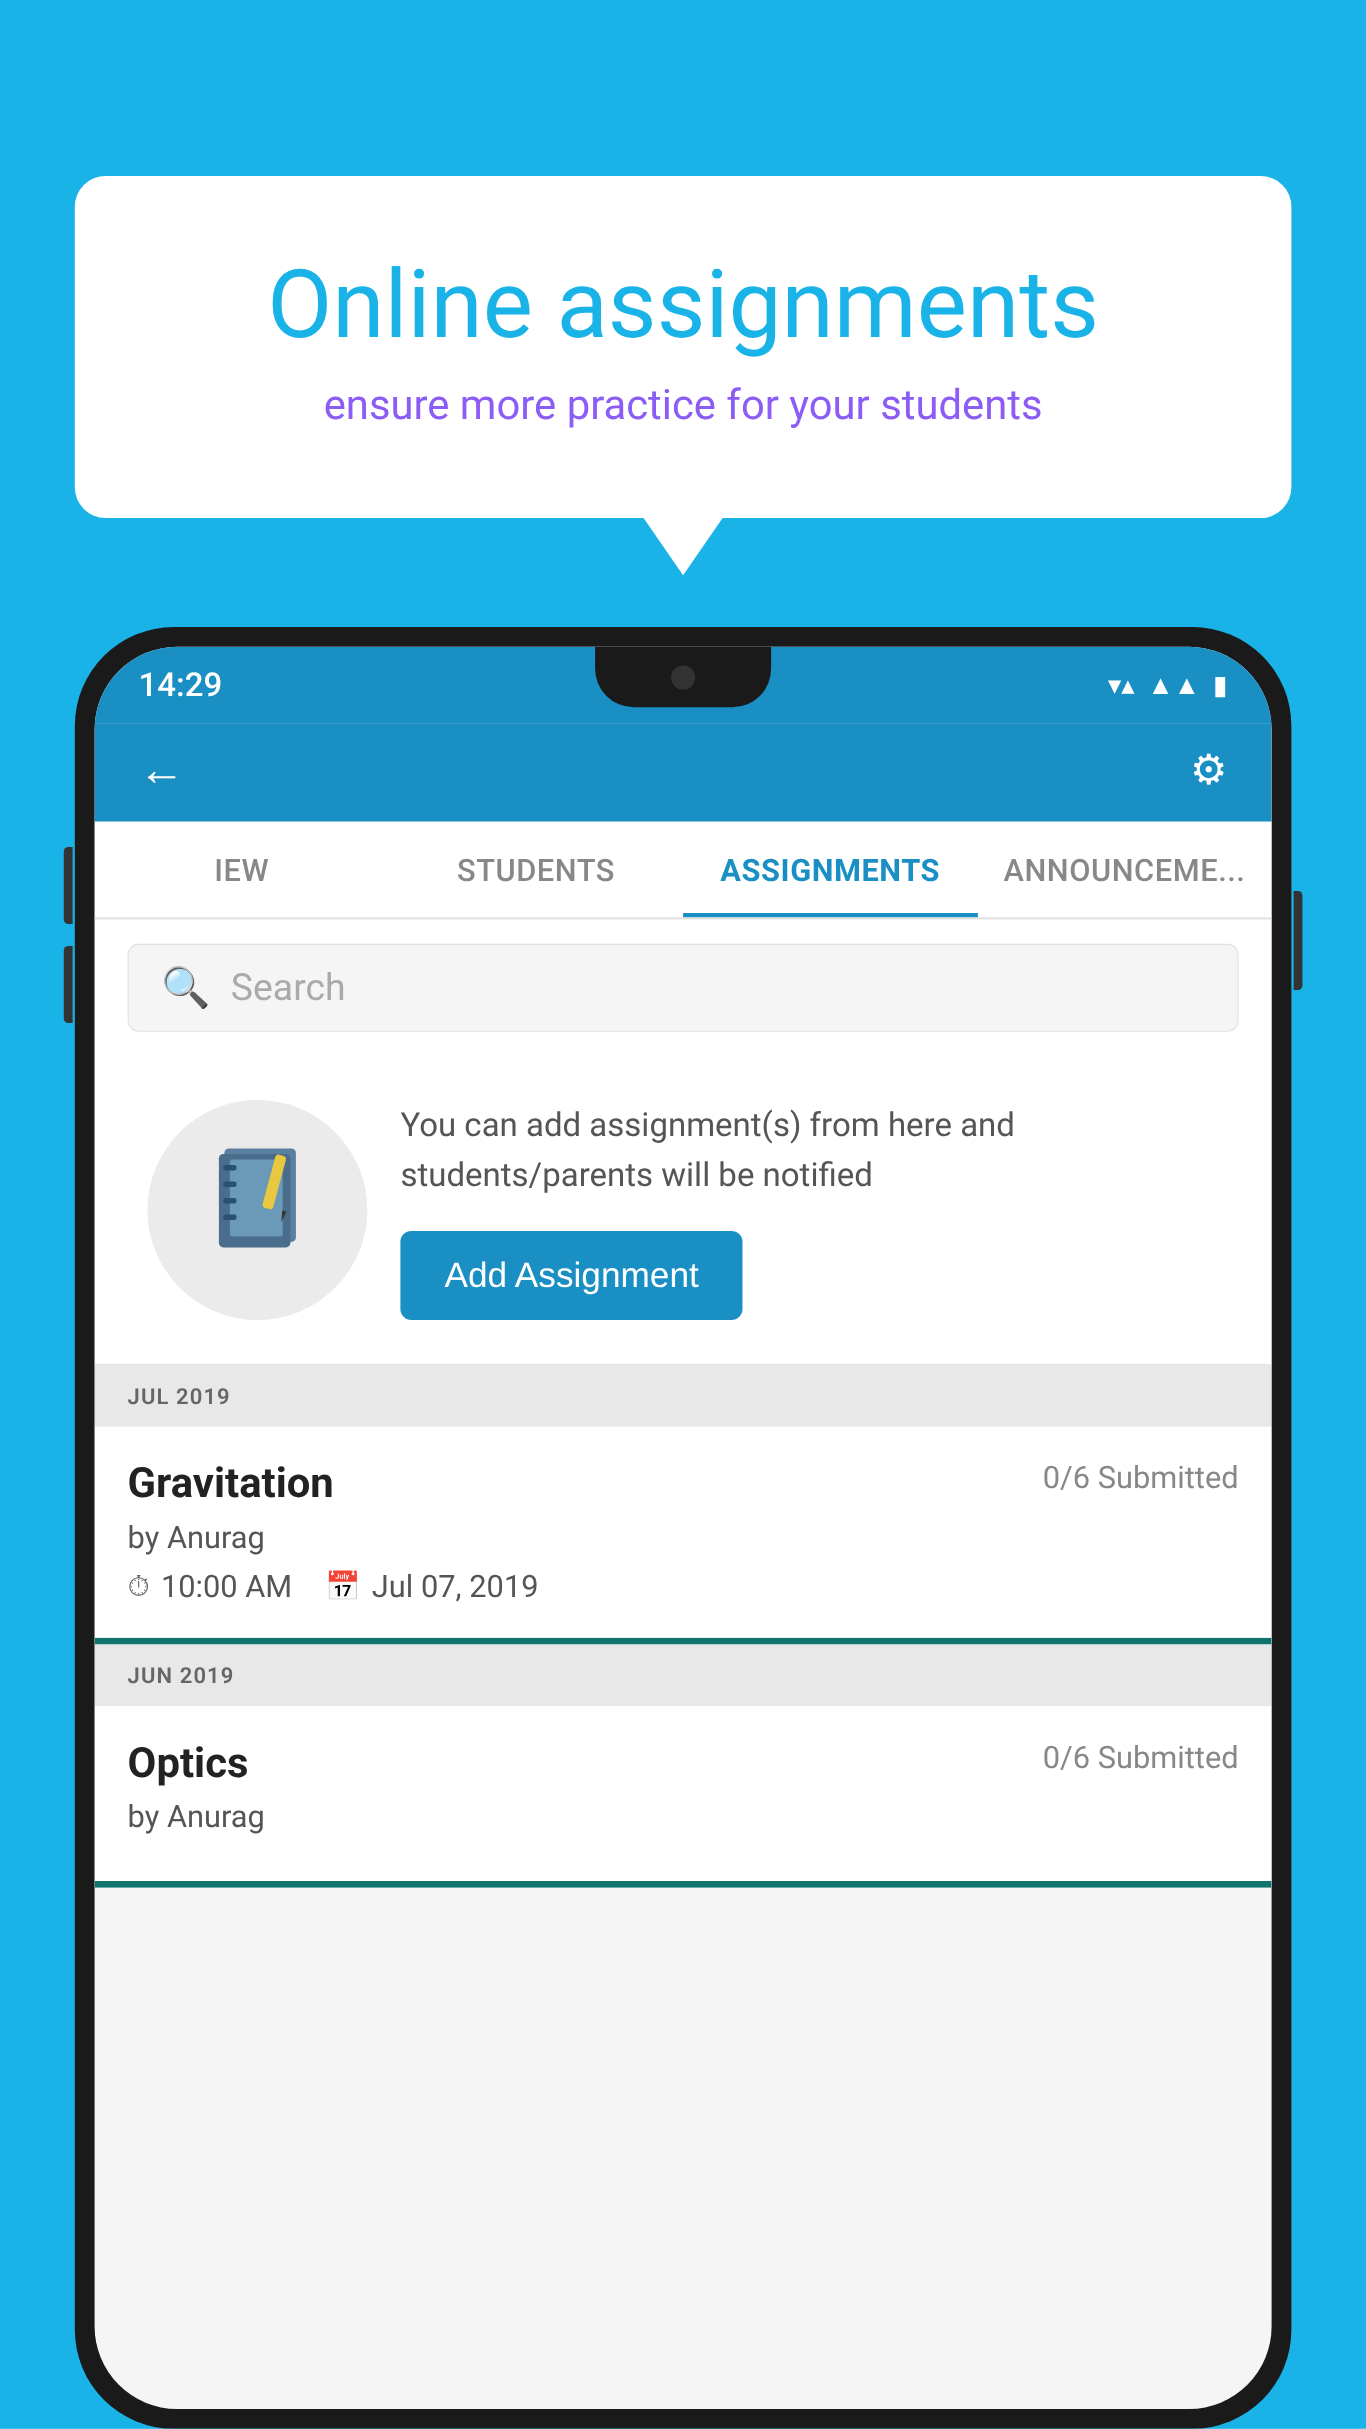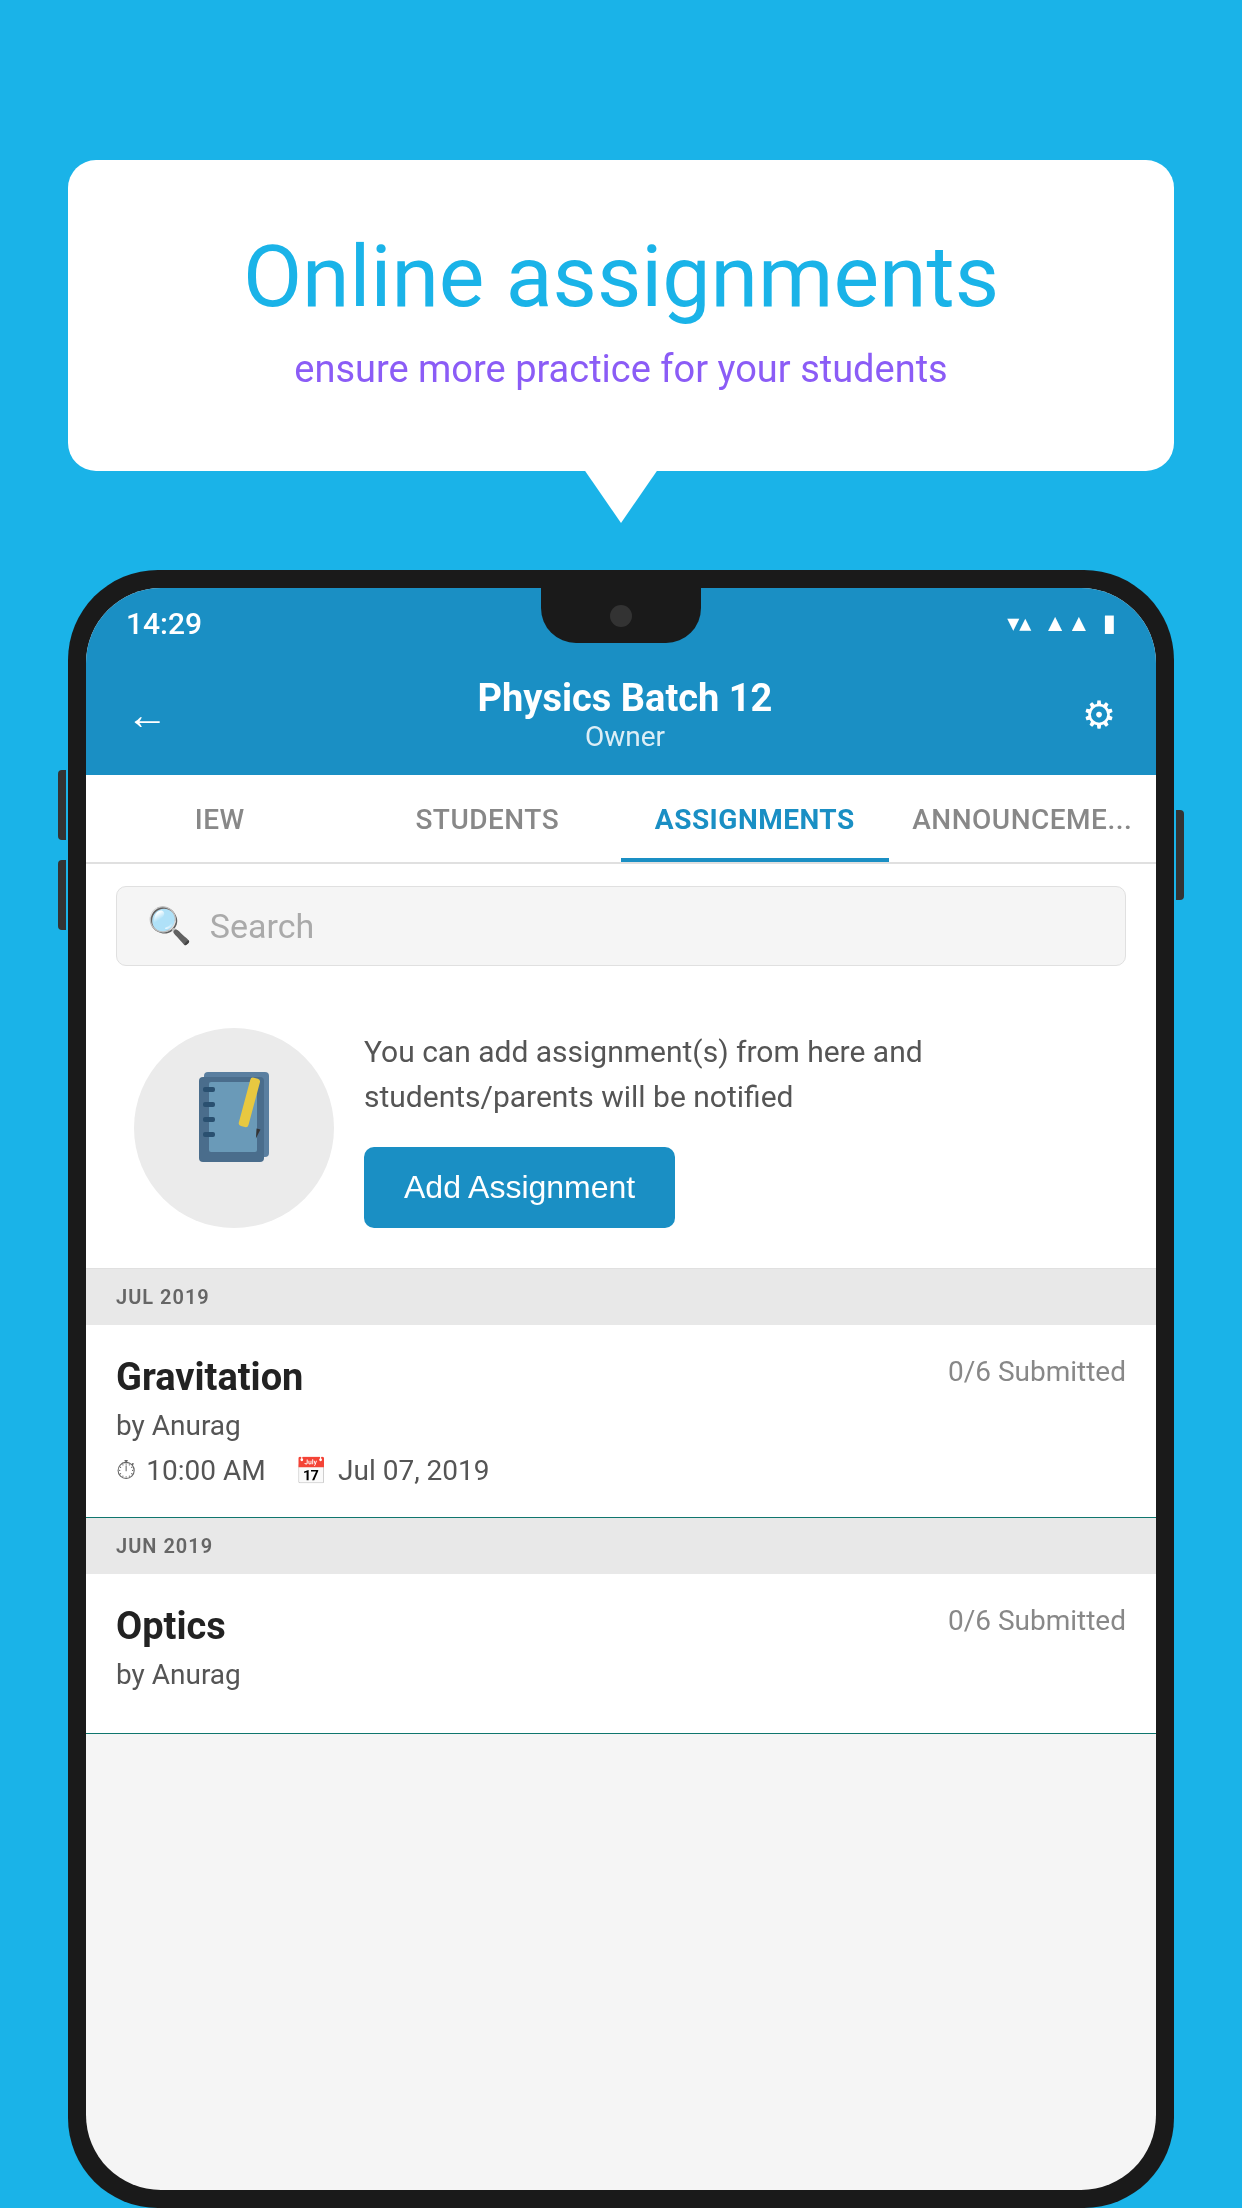--- a/index.html
+++ b/index.html
@@ -244,21 +244,21 @@
       font-size: 20px;
       font-weight: 600;
       color: #666;
       letter-spacing: 1px;
     }
 
     
     .assignment-item {
       background: white;
       padding: 30px 30px;
-      border-bottom: 1px solid #0f766e;
+      border-bottom: 6px solid #0f766e;
     }
     .assignment-row1 {
       display: flex;
       justify-content: space-between;
       align-items: flex-start;
       margin-bottom: 10px;
     }
     .assignment-name {
       font-size: 38px;
       font-weight: 700;
@@ -343,24 +343,20 @@
         </div>
         <div class="status-icons">
           <span>▾▴</span>
           <span>▲▲</span>
           <span>▮</span>
         </div>
       </div>
 
       <div class="app-header">
         <div class="header-back">←</div>
-        <div class="header-title-group">
-          <div class="header-title">Physics Batch 12</div>
-          <div class="header-subtitle">Owner</div>
-        </div>
         <div class="header-settings">⚙</div>
       </div>
 
       <div class="tabs-bar">
         <div class="tab-item">IEW</div>
         <div class="tab-item">STUDENTS</div>
         <div class="tab-item active">ASSIGNMENTS</div>
         <div class="tab-item">ANNOUNCEME...</div>
       </div>
 

